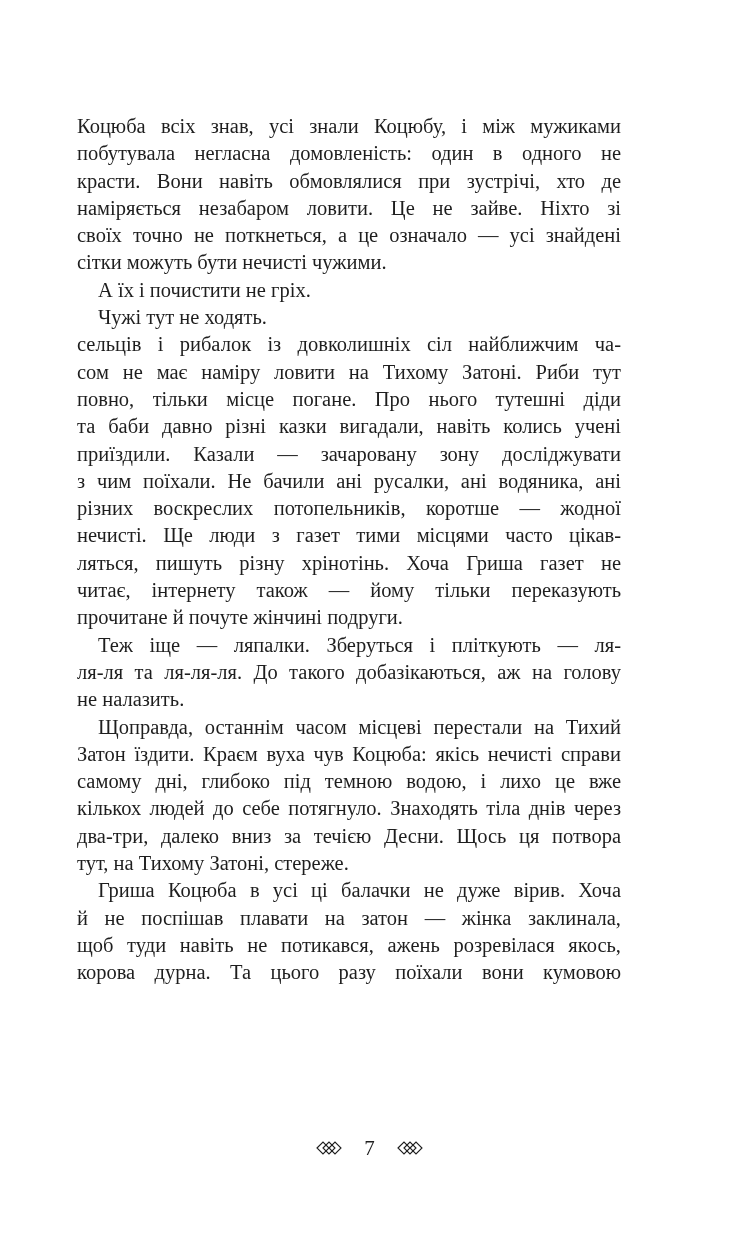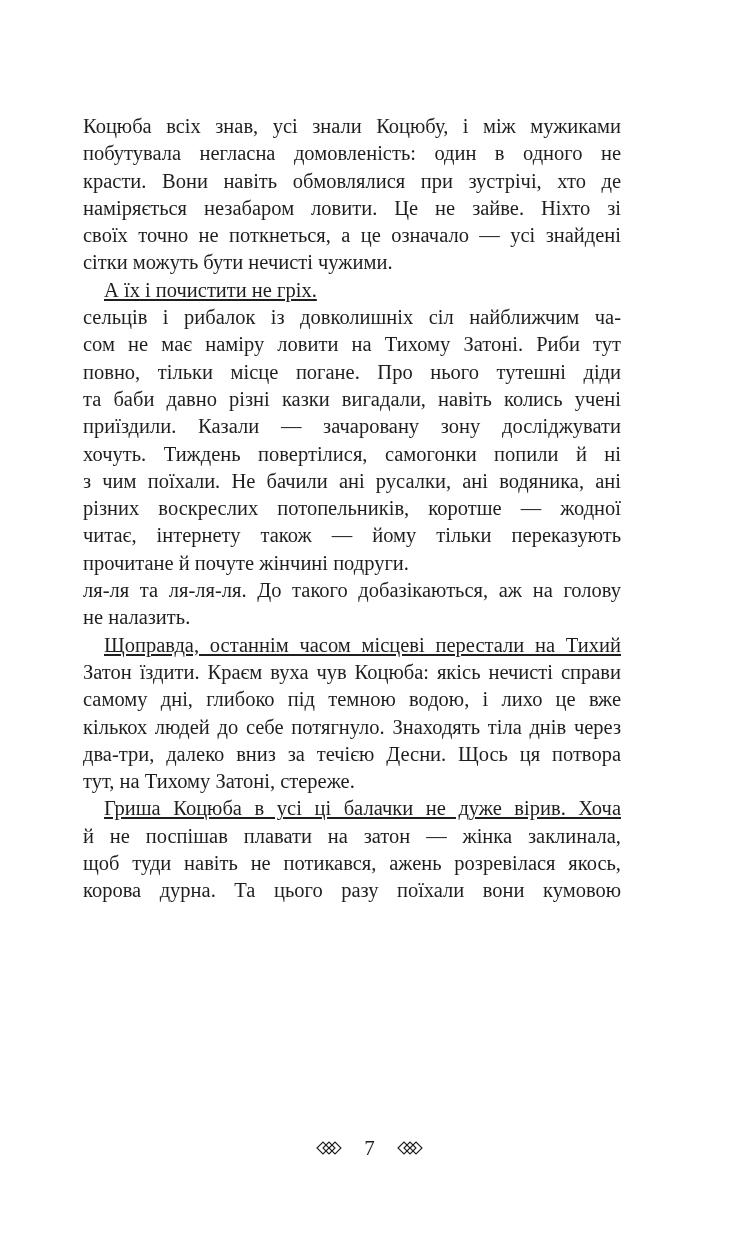--- a/index.html
+++ b/index.html
@@ -24,28 +24,26 @@
       width: 544px;
       font-size: 20.5px;
       line-height: 27.3px;
     }
     .line {
       display: block;
       height: 27.3px;
       white-space: nowrap;
       text-align: justify;
       text-align-last: justify;
-      margin-left: 6px;
     }
     .line.last {
       text-align-last: left;
     }
     .line.indent {
       padding-left: 21px;
-      text-decoration: underline;
     }
     .footer {
       position: absolute;
       left: 0;
       width: 739px;
       top: 1136px;
       display: flex;
       justify-content: center;
       align-items: center;
       gap: 22px;
@@ -68,32 +66,35 @@
 
     <span class="line">Коцюба всіх знав, усі знали Коцюбу, і між мужиками</span>
     <span class="line">побутувала негласна домовленість: один в одного не</span>
     <span class="line">красти. Вони навіть обмовлялися при зустрічі, хто де</span>
     <span class="line">наміряється незабаром ловити. Це не зайве. Ніхто зі</span>
     <span class="line">своїх точно не поткнеться, а це означало — усі знайдені</span>
     <span class="line last">сітки можуть бути нечисті чужими.</span>
 
     <span class="line indent last">А їх і почистити не гріх.</span>
 
+    <span class="line indent last">Чужі тут не ходять.</span>
 
     <span class="line">сельців і рибалок із довколишніх сіл найближчим ча-</span>
     <span class="line">сом не має наміру ловити на Тихому Затоні. Риби тут</span>
     <span class="line">повно, тільки місце погане. Про нього тутешні діди</span>
     <span class="line">та баби давно різні казки вигадали, навіть колись учені</span>
     <span class="line">приїздили. Казали — зачаровану зону досліджувати</span>
-    <span class="line">хочуть. Тиждень повертілися, самогонки попили й ні</span>
     <span class="line">з чим поїхали. Не бачили ані русалки, ані водяника, ані</span>
     <span class="line">різних воскреслих потопельників, коротше — жодної</span>
+    <span class="line">нечисті. Ще люди з газет тими місцями часто цікав-</span>
+    <span class="line">ляться, пишуть різну хрінотінь. Хоча Гриша газет не</span>
     <span class="line">читає, інтернету також — йому тільки переказують</span>
     <span class="line last">прочитане й почуте жінчині подруги.</span>
 
+    <span class="line indent">Теж іще — ляпалки. Зберуться і пліткують — ля-</span>
     <span class="line">ля-ля та ля-ля-ля. До такого добазікаються, аж на голову</span>
     <span class="line last">не налазить.</span>
 
     <span class="line indent">Щоправда, останнім часом місцеві перестали на Тихий</span>
     <span class="line">Затон їздити. Краєм вуха чув Коцюба: якісь нечисті справи</span>
     <span class="line">самому дні, глибоко під темною водою, і лихо це вже</span>
     <span class="line">кількох людей до себе потягнуло. Знаходять тіла днів через</span>
     <span class="line">два-три, далеко вниз за течією Десни. Щось ця потвора</span>
     <span class="line last">тут, на Тихому Затоні, стереже.</span>
 

